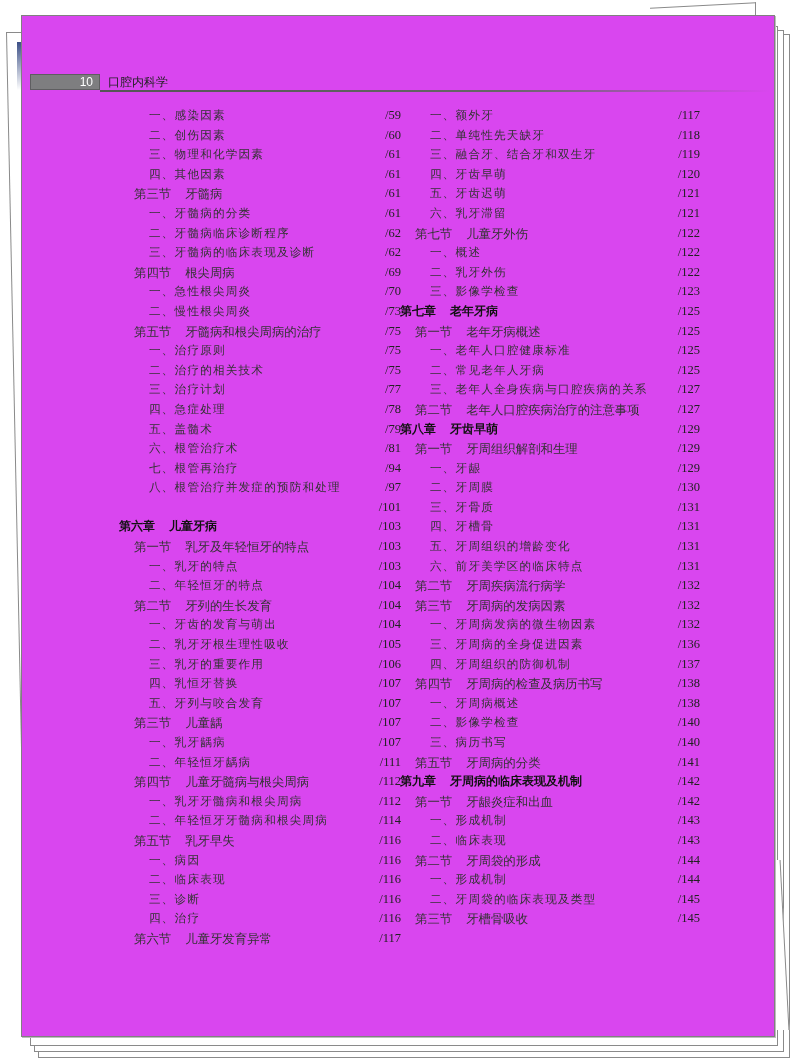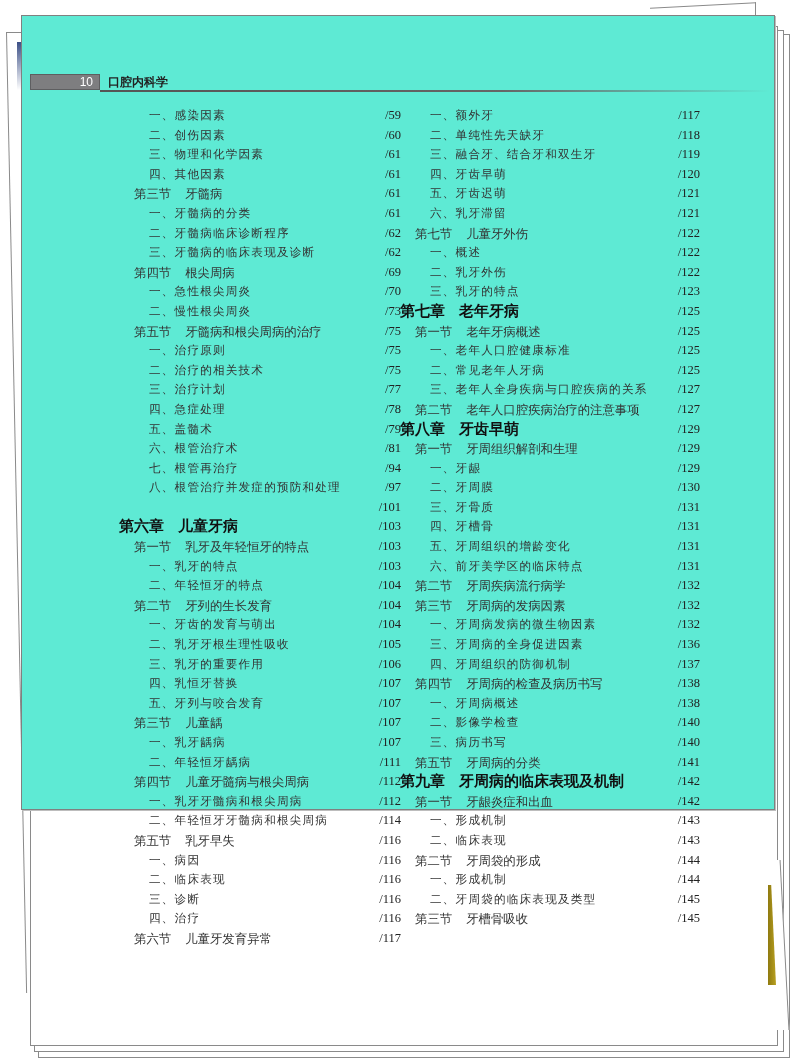--- a/index.html
+++ b/index.html
@@ -24,47 +24,47 @@
     border-top:1px solid #8a8a8a; border-right:1px solid #8a8a8a;
     transform:skewY(-3deg); background:#fff; }
   .gold-edge { position:absolute; left:768px; top:885px; width:8px; height:100px;
     background:linear-gradient(90deg,#8f7a10,#b8a020);
     clip-path:polygon(0 0, 40% 0, 100% 100%, 0 100%); }
   .tilt-right { position:absolute; left:770px; top:860px; width:14px; height:170px;
     border-right:1px solid #8a8a8a; transform:skewX(3deg); background:#fff; }
 
   
   .page {
-    position:absolute; left:21px; top:15px; width:754px; height:795px;
-    background:#5eead4; border:1px solid #808080; box-sizing:border-box;
+    position:absolute; left:21px; top:15px; width:754px; height:1022px;
+    background:#d946ef; border:1px solid #808080; box-sizing:border-box;
     box-shadow: 1px 1px 0 #bdbdbd;
   }
   .running-head { position:absolute; left:8px; top:58px; width:740px; height:18px; }
   .folio-box {
     position:absolute; left:0; top:0; width:70px; height:16px;
     background:#7e7e80; border:1px solid #5e5e60; box-sizing:border-box;
     color:#fff; font-family:"Liberation Sans", sans-serif; font-size:12px;
     text-align:right; padding-right:6px; line-height:15px;
   }
   .book-title {
     position:absolute; left:78px; top:0; font-family:"DejaVu Sans", sans-serif;
-    font-size:12px; color:#222; line-height:16px;font-weight:bold;
+    font-size:12px; color:#222; line-height:16px;
   }
   .head-rule {
     position:absolute; left:70px; top:16px; width:670px; height:1.5px;
     background:linear-gradient(90deg,#555 0%, #666 60%, rgba(255,255,255,0) 100%);
   }
 
   .col { position:absolute; top:90px; }
   .col-left { left:97px; width:282px; }
   .col-right { left:378px; width:300px; }
   .toc-row { position:relative; height:19.6px; line-height:19.6px; font-size:12.2px; color:#222; white-space:nowrap; }
   .toc-row .t { position:absolute; }
   .toc-row .p { position:absolute; right:0; font-family:"Liberation Serif", serif; font-size:12.5px; }
-  .lvl-chapter .t { left:0; font-family:"DejaVu Sans", sans-serif; font-weight:bold; font-size:15px; color:#111; }
+  .lvl-chapter .t { left:0; font-family:"DejaVu Sans", sans-serif; font-weight:bold; font-size:12px; color:#111; }
   .lvl-section .t { left:15px; font-family:"DejaVu Sans", sans-serif; font-size:12.4px; color:#333; }
   .lvl-item .t { left:30px; font-family:"DejaVu Serif", serif; font-size:11.6px; color:#333; letter-spacing:1.2px; }
   .gap { display:inline-block; width:14px; }
 </style>
 </head>
 <body>
 
 <div class="sheet-tilt-left"></div>
 <div class="blue-edge"></div>
 <div class="sheet sheet-r3"></div>
@@ -285,21 +285,21 @@
       </div>
       <div class="toc-row lvl-item">
         <span class="t"><span>一、概述</span></span>
         <span class="p">/122</span>
       </div>
       <div class="toc-row lvl-item">
         <span class="t"><span>二、乳牙外伤</span></span>
         <span class="p">/122</span>
       </div>
       <div class="toc-row lvl-item">
-        <span class="t"><span>三、乳牙的特点</span></span>
+        <span class="t"><span>三、影像学检查</span></span>
         <span class="p">/123</span>
       </div>
       <div class="toc-row lvl-chapter">
         <span class="t"><span>第七章</span><span class="gap"></span><span>老年牙病</span></span>
         <span class="p">/125</span>
       </div>
       <div class="toc-row lvl-section">
         <span class="t"><span>第一节</span><span class="gap"></span><span>老年牙病概述</span></span>
         <span class="p">/125</span>
       </div>

